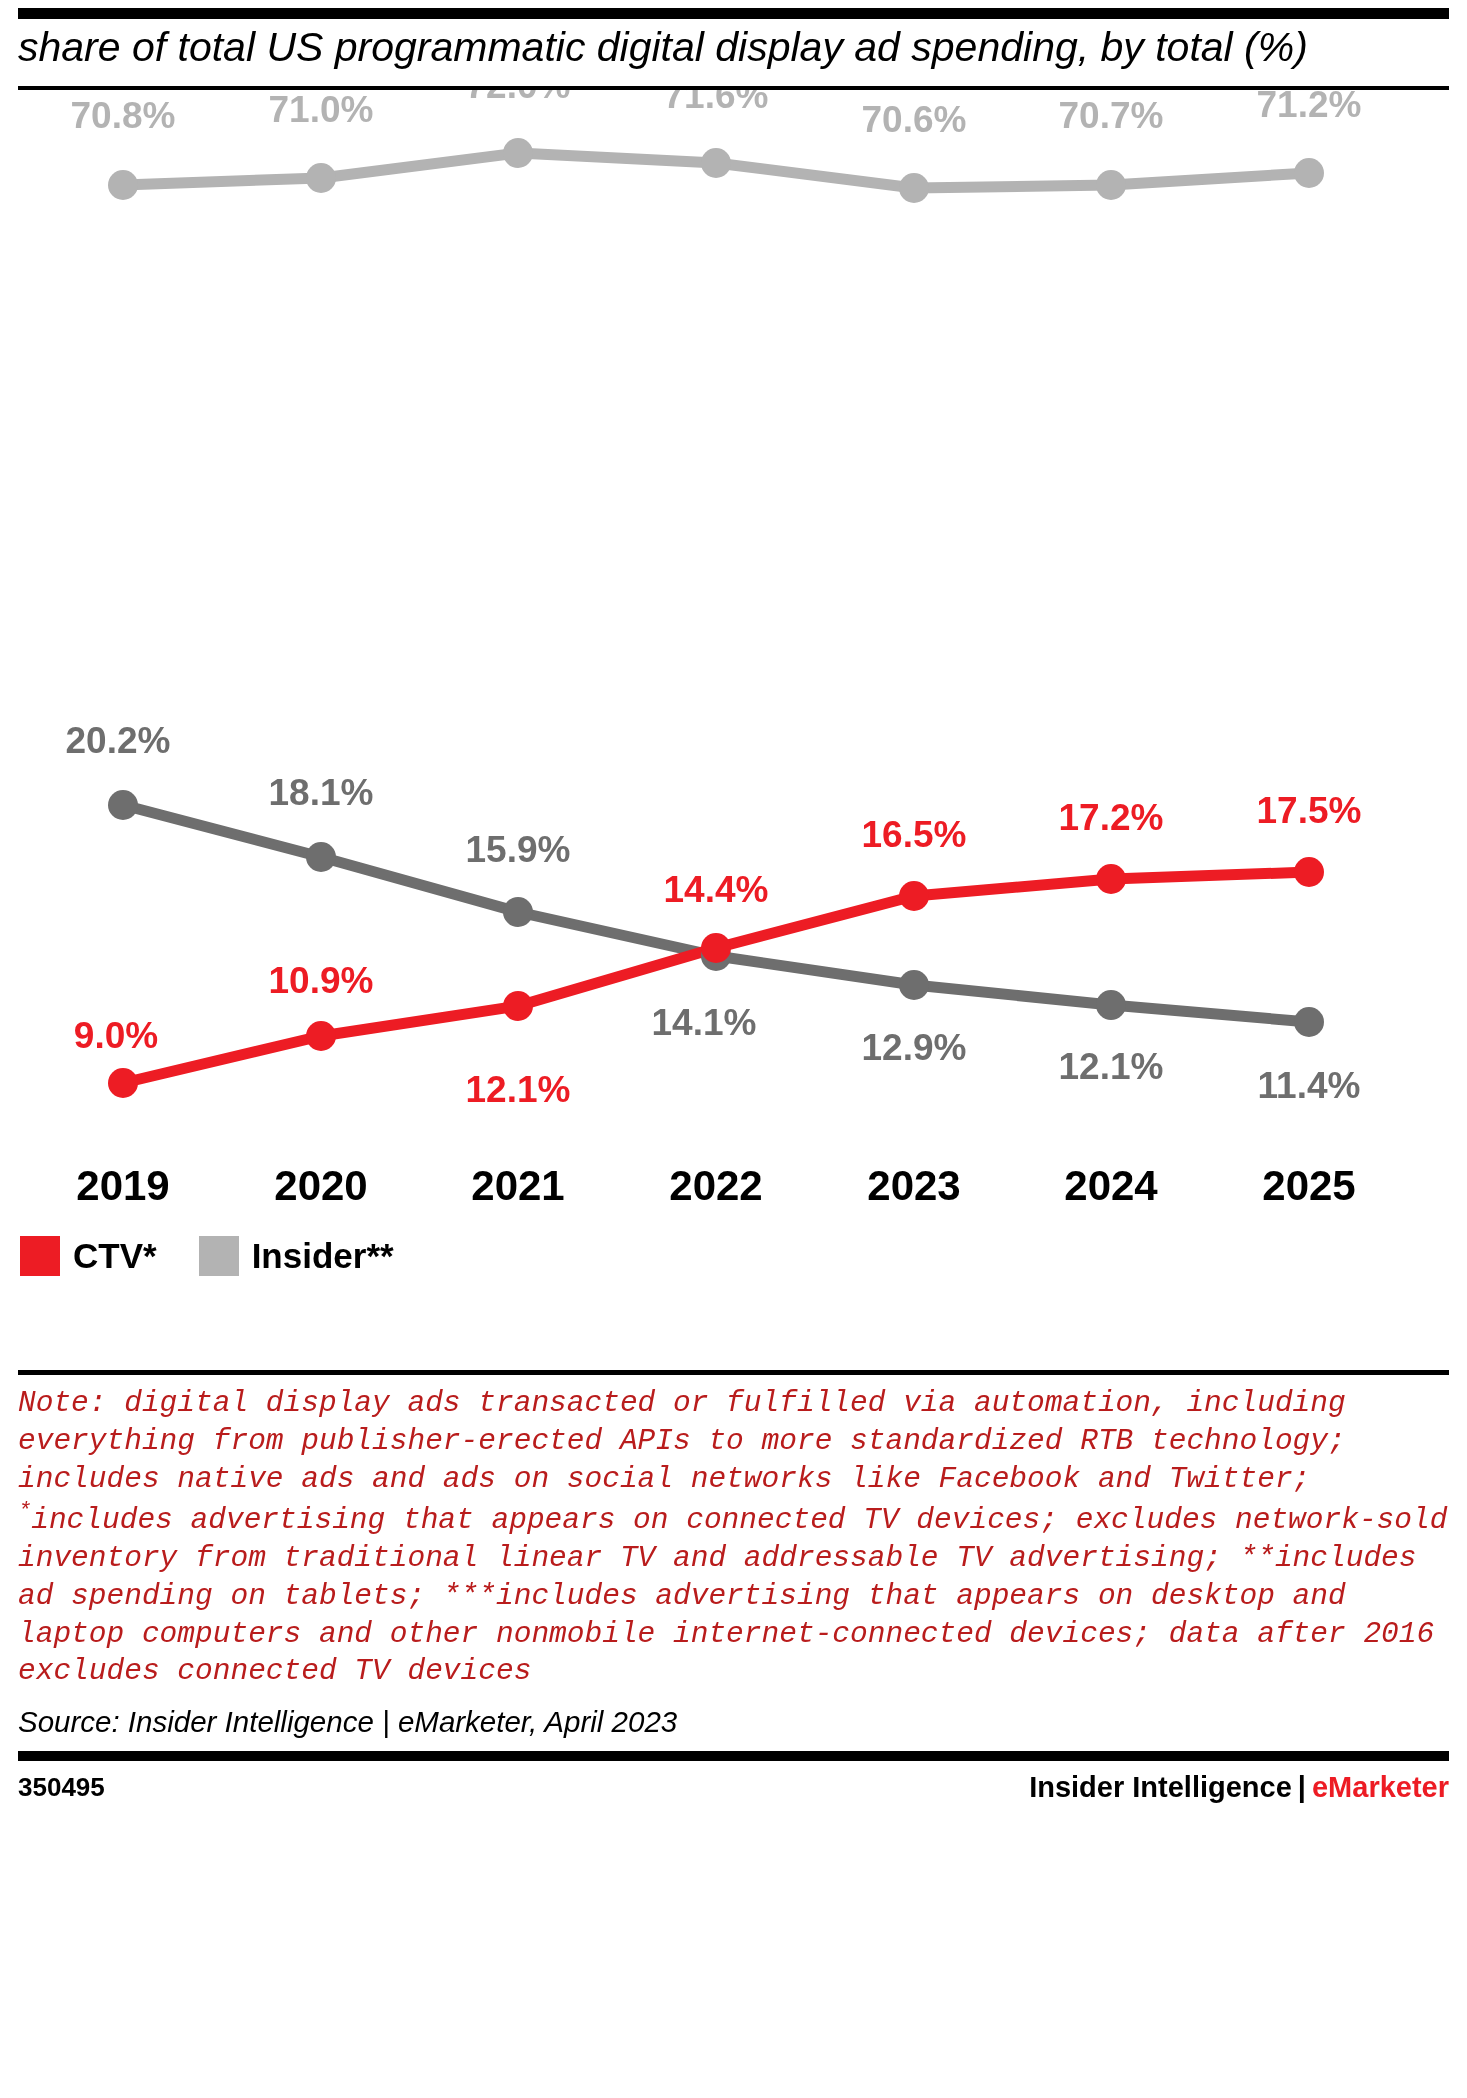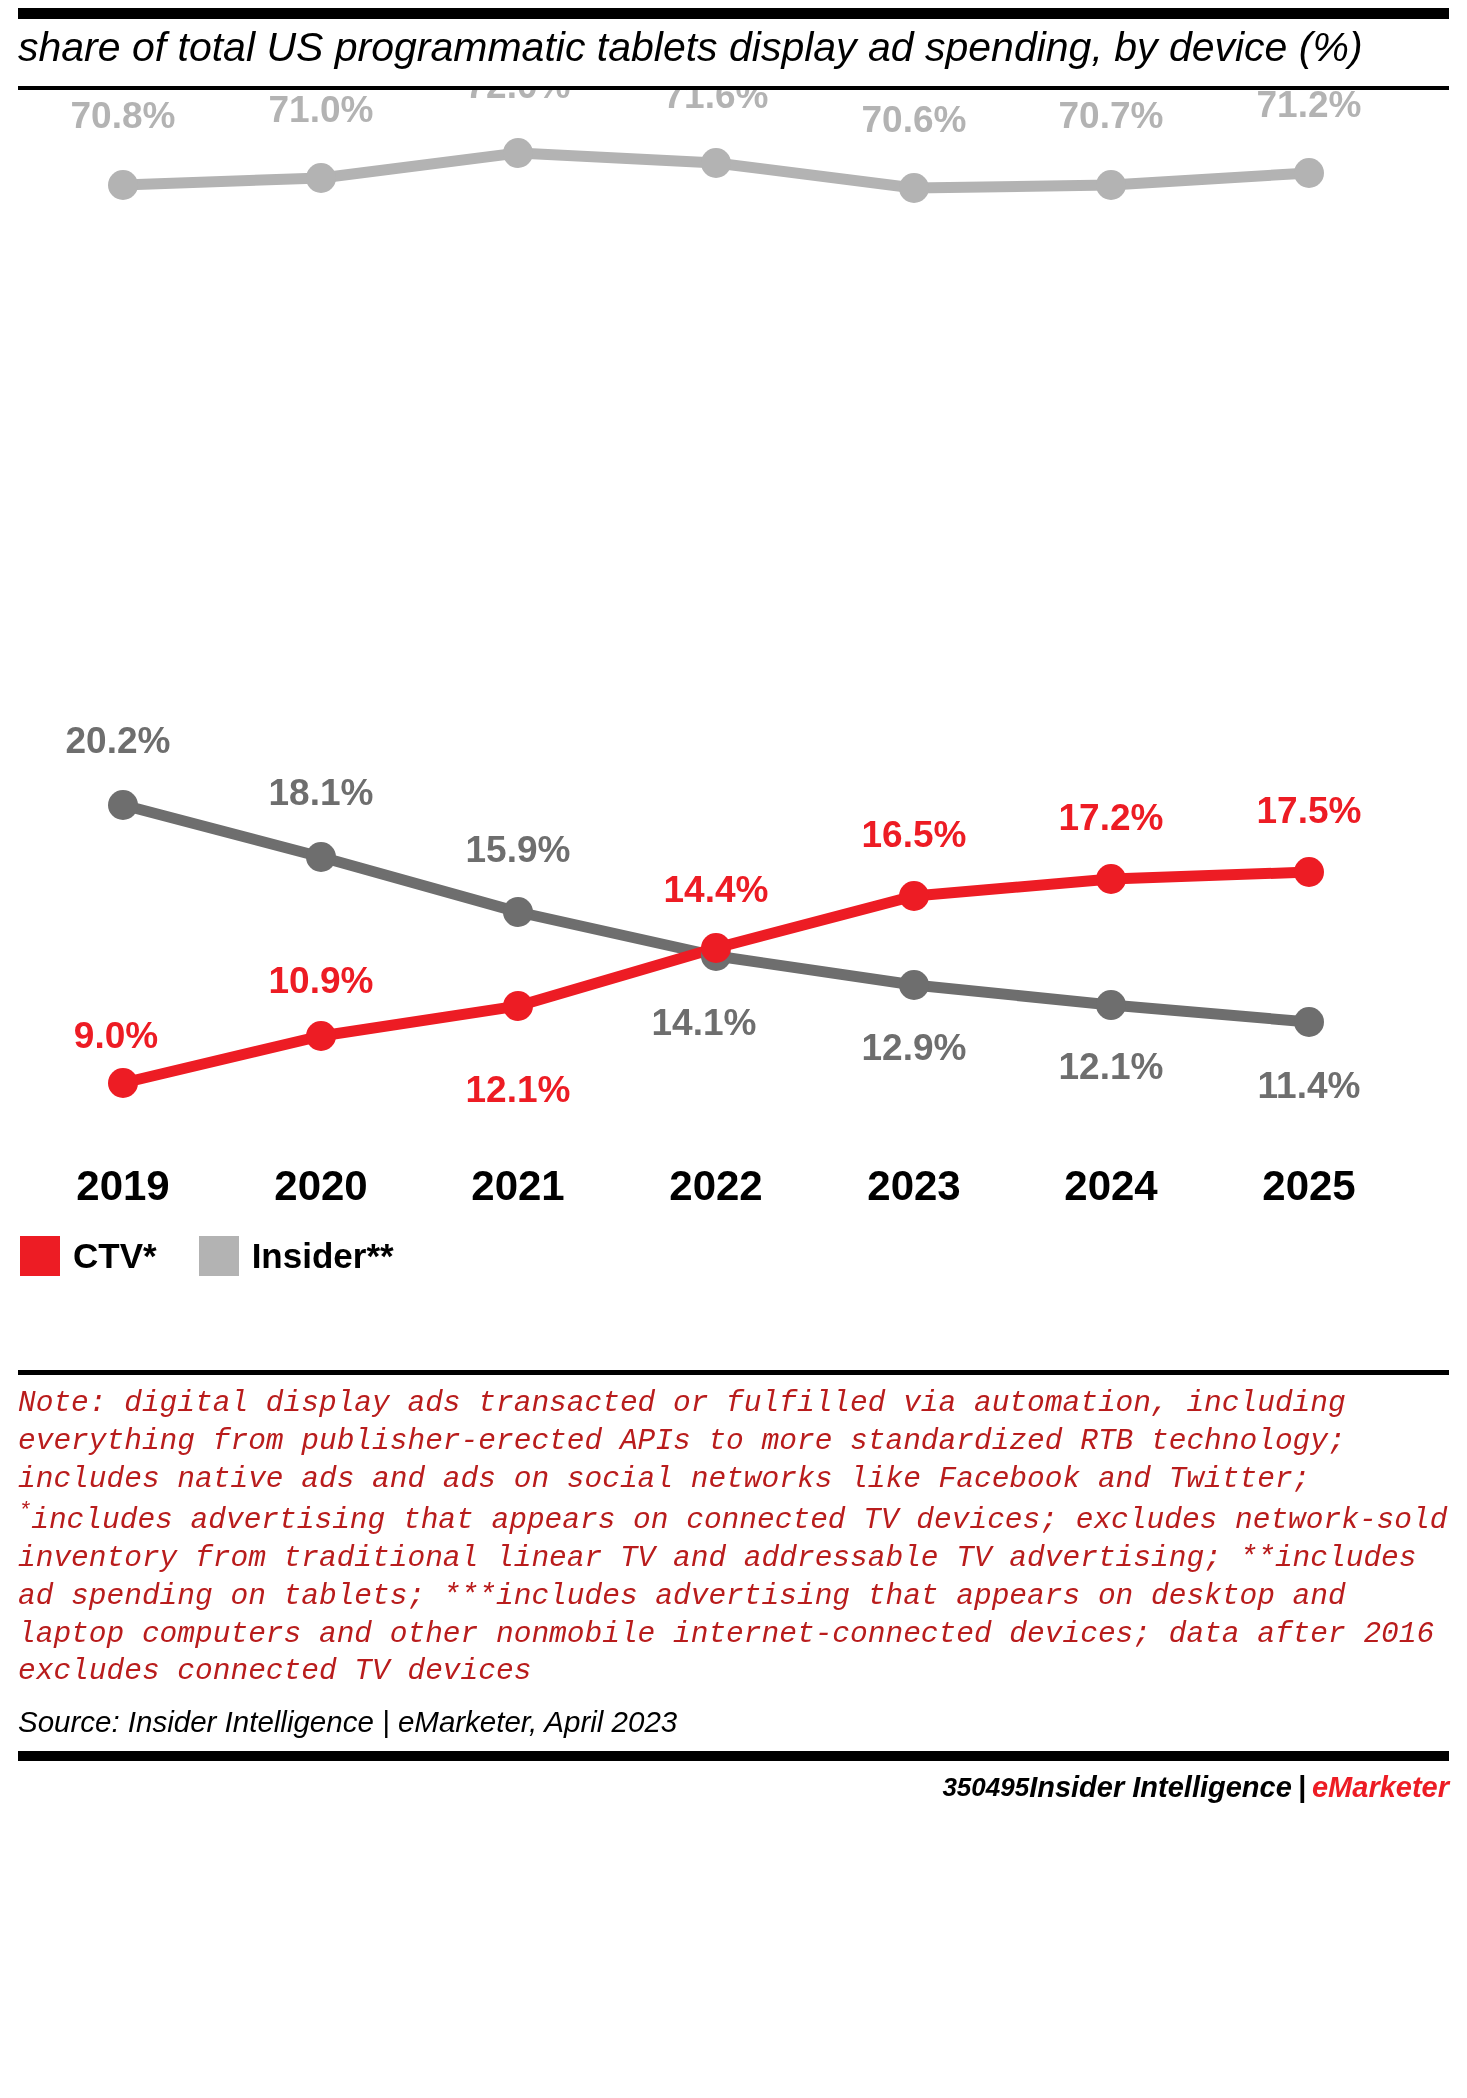--- a/index.html
+++ b/index.html
@@ -97,23 +97,22 @@
   .source {
     font-size: 29.5px;
     font-style: italic;
     color: #000000;
     padding: 0 0 12px 0;
     margin-top: 8px;
   }
   .footer {
     display: flex;
     align-items: center;
-    justify-content: flex-end;
+    justify-content: space-between;
     padding: 10px 0 0 0;
-    font-style: italic;
   }
   .footer-id {
     font-size: 26px;
     font-weight: bold;
     color: #000000;
   }
   .footer-brand {
     font-size: 29px;
     font-weight: bold;
     color: #000000;
@@ -121,21 +120,21 @@
   .footer-brand .em-red { color: #ED1C24; }
   .footer-sep { color: #000000; margin: 0 6px; }
 </style>
 </head>
 <body>
 
 <div class="page">
 
   <div class="rule-top"></div>
 
-  <div class="subtitle">share of total US programmatic tablets display ad spending, by device (%)</div>
+  <div class="subtitle">share of total US programmatic digital display ad spending, by total (%)</div>
 
   <div class="rule-thin"></div>
 
   <div class="chart-area">
     <svg class="chart-svg" width="1431" height="1240" viewBox="0 0 1431 1240" xmlns="http://www.w3.org/2000/svg">
 
       <polyline fill="none" stroke="#B3B3B3" stroke-width="11" stroke-linejoin="round" stroke-linecap="round" points="105,95 303,88 500,63 698,73 896,98 1093,95 1291,83"></polyline>
 
       <polyline fill="none" stroke="#6E6E6E" stroke-width="11" stroke-linejoin="round" stroke-linecap="round" points="105,715 303,767 500,822 698,866 896,895 1093,915 1291,932"></polyline>
 

